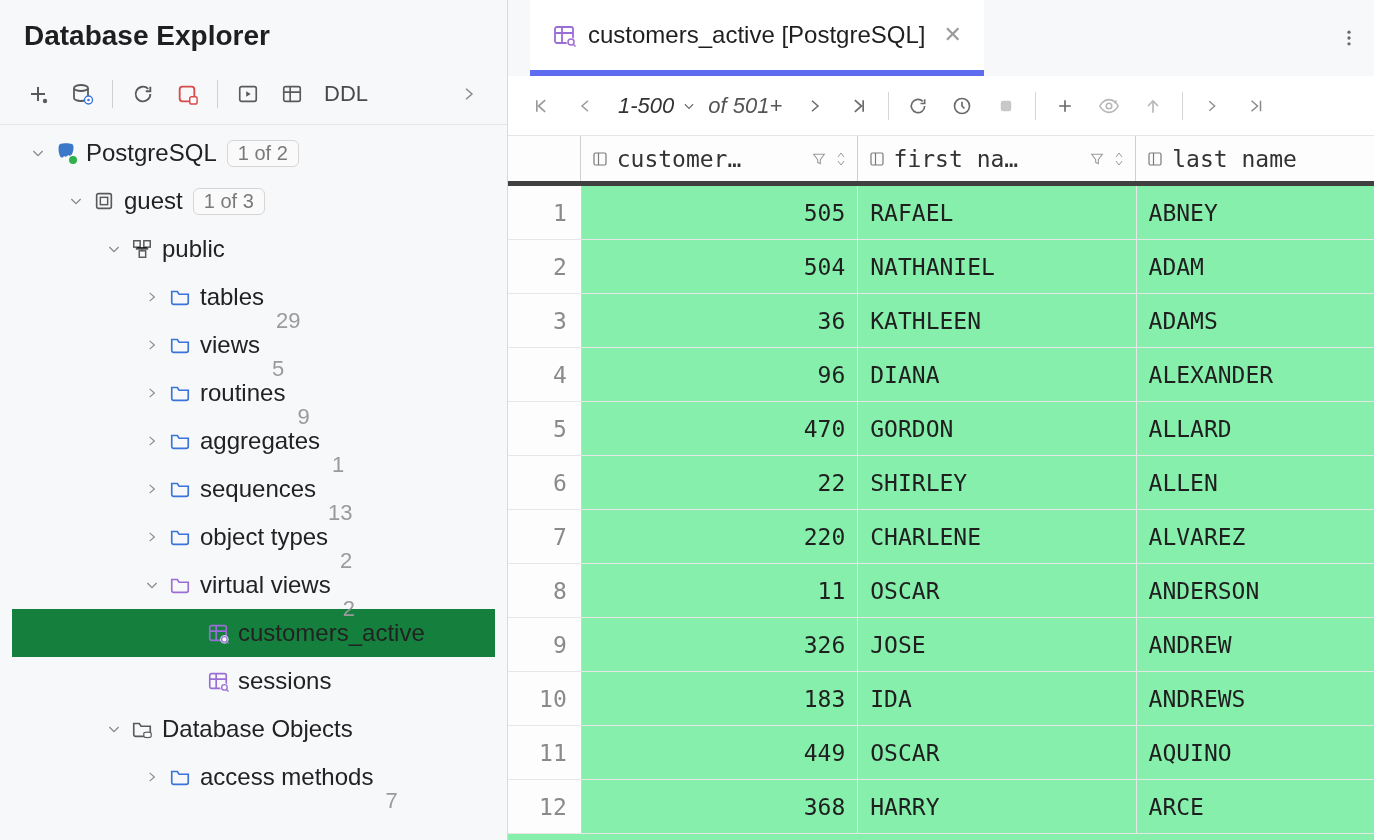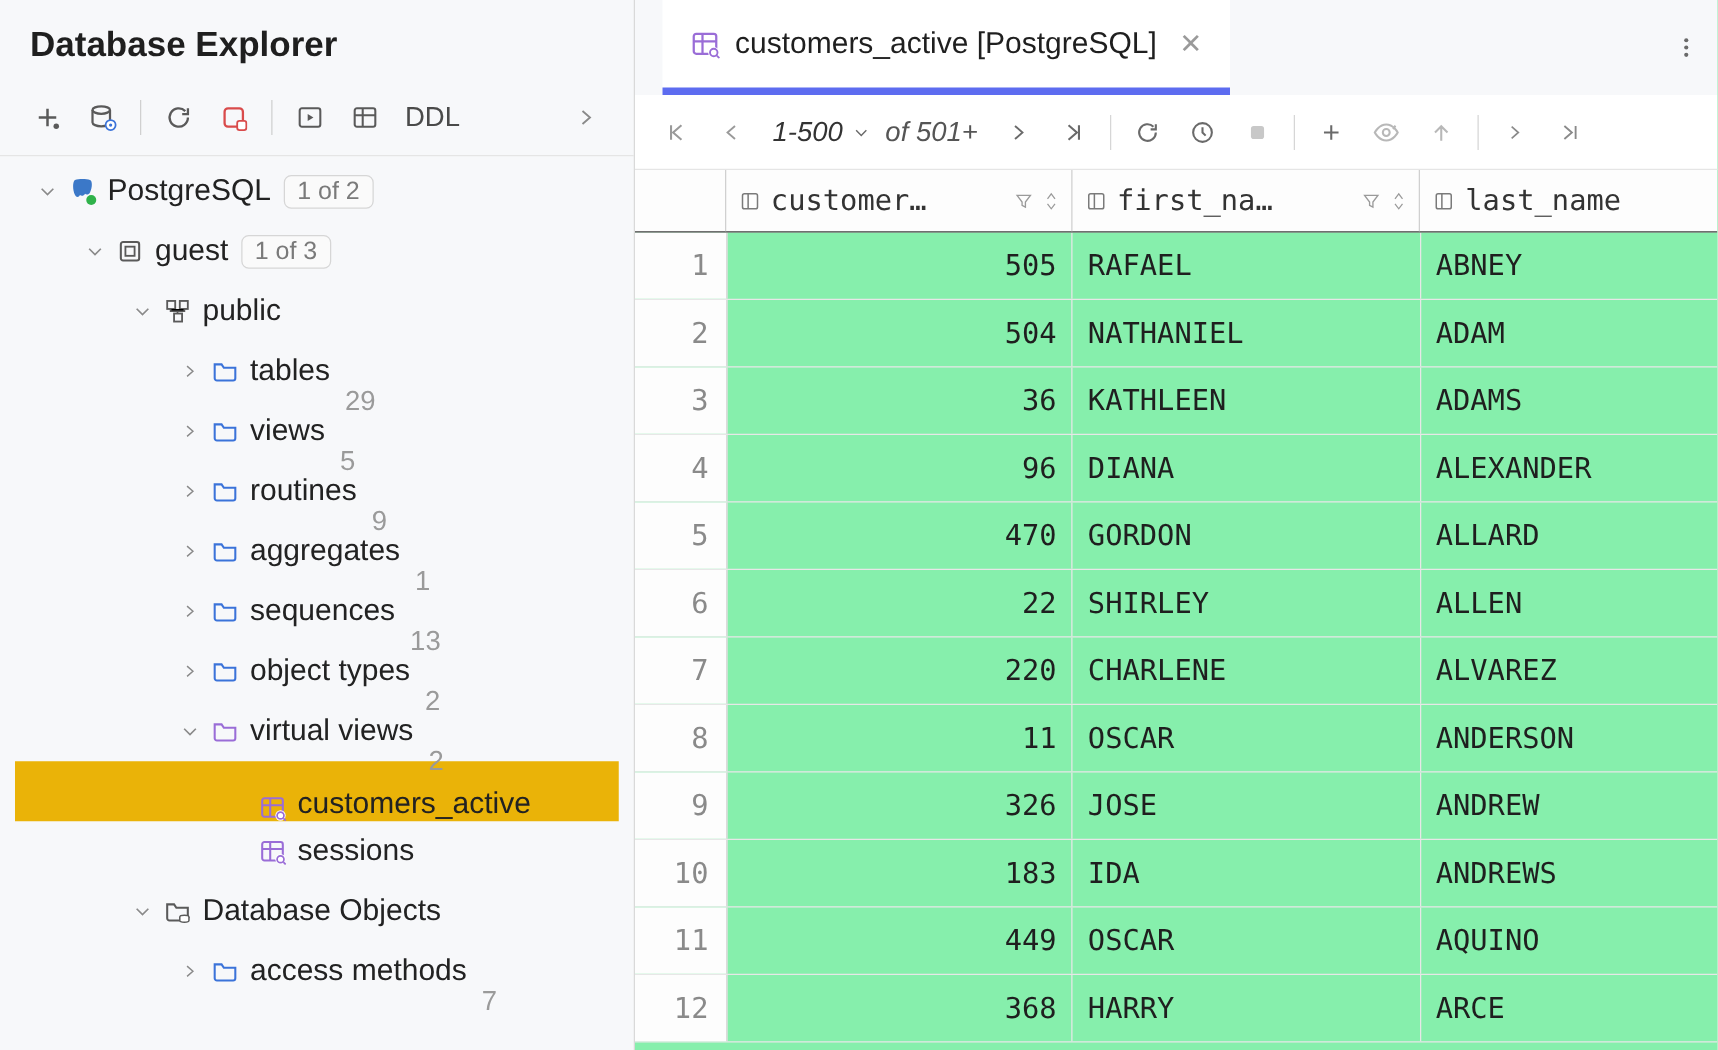--- a/index.html
+++ b/index.html
@@ -60,21 +60,21 @@
       padding: 4px 12px;
     }
     .tree-row {
       display: flex;
       align-items: center;
       height: 48px;
       padding-right: 12px;
       cursor: pointer;
       white-space: nowrap;
     }
-    .tree-row.selected { background: #eab308; align-items: flex-end; }
+    .tree-row.selected { background: #15803d; }
     .tree-indent { display: inline-block; }
     .tree-chevron {
       width: 28px;
       display: flex;
       justify-content: center;
       color: #8a8a8a;
     }
     .tree-icon {
       width: 28px;
       display: flex;
@@ -176,21 +176,21 @@
       font-style: italic;
     }
     .gt-range-total { color: #555; margin-left: 4px; }
     .grid {
       flex: 1;
       overflow: auto;
       font-family: "SF Mono", ui-monospace, Menlo, Consolas, monospace;
     }
     .grid-header {
       display: flex;
-      border-bottom: 1px solid #404040;
+      border-bottom: 5px solid #404040;
       background: #fdfdfd;
       height: 50px;
       position: sticky;
       top: 0;
     }
     .gh-rownum {
       width: 80px;
       border-right: 1px solid #d0d0d0;
     }
     .gh-col {

